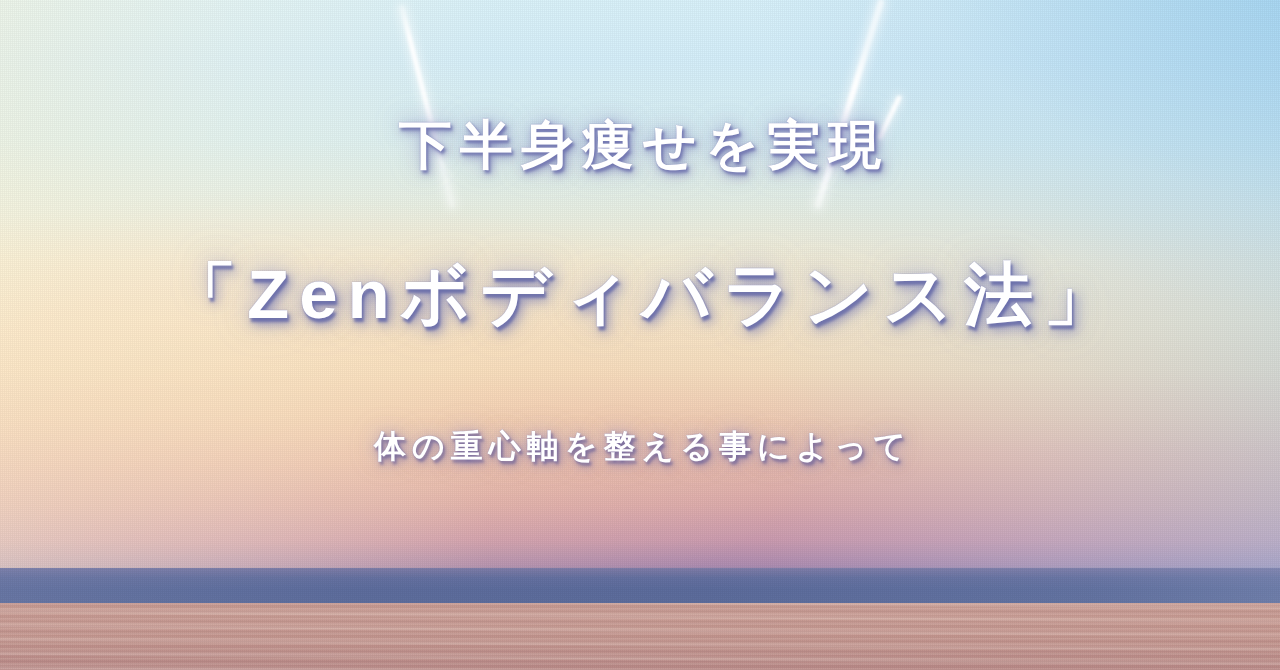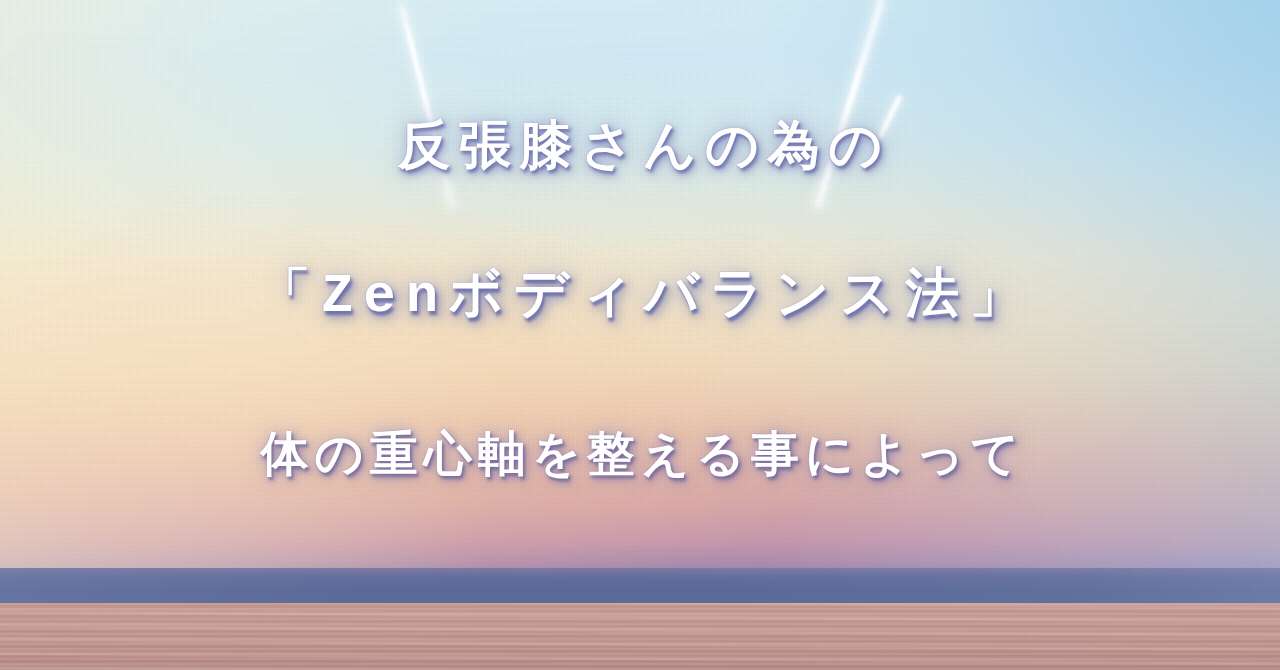--- a/index.html
+++ b/index.html
@@ -185,43 +185,42 @@
     text-shadow:
       0 0 1px rgba(118,122,178,0.95),
       2px 3px 3px rgba(106,110,172,0.80),
       3px 4px 9px rgba(116,120,178,0.72),
       0 0 18px rgba(150,154,200,0.55),
       0 0 30px rgba(170,174,214,0.40);
   }
 
   #main-title {
     position: absolute;
-    top: 270px;
-    left: 0;
-    width: 100%;
-    font-size: 54px;
+    top: 260px;
+    left: 0;
+    width: 100%;
+    font-size: 69px;
     letter-spacing: 10px;
     text-indent: 10px;
     text-shadow:
       0 0 1px rgba(112,116,176,0.95),
       2px 4px 3px rgba(100,104,168,0.85),
       4px 6px 11px rgba(112,116,178,0.75),
       0 0 22px rgba(152,156,204,0.55),
       0 0 38px rgba(176,180,218,0.40);
-    font-family: Liberation Mono, monospace;
   }
 
   #subtitle {
     position: absolute;
     top: 430px;
     left: 0;
     width: 100%;
   }
   .subtitle-line {
-    font-size: 48px;
+    font-size: 32px;
     letter-spacing: 6px;
     text-indent: 6px;
     margin-bottom: 26px;
     text-shadow:
       0 0 1px rgba(124,112,162,0.92),
       2px 3px 3px rgba(112,100,152,0.78),
       3px 4px 9px rgba(126,112,166,0.70),
       0 0 16px rgba(158,144,190,0.52),
       0 0 28px rgba(180,168,206,0.35);
   }
@@ -274,21 +273,21 @@
 
     <g filter="url(#streak-blur)">
       <line x1="402" y1="8" x2="452" y2="205" stroke="url(#streak-fade-a)" stroke-width="5" stroke-linecap="round"></line>
       <line x1="881" y1="2" x2="818" y2="205" stroke="url(#streak-fade-b)" stroke-width="6" stroke-linecap="round"></line>
       <line x1="899" y1="98" x2="880" y2="137" stroke="#ffffff" stroke-opacity="0.92" stroke-width="5" stroke-linecap="round"></line>
     </g>
   </svg>
 
   <div id="content">
 
-    <div class="glow-text" id="kicker">反張膝さんの為の</div>
+    <div class="glow-text" id="kicker">下半身痩せを実現</div>
 
     <div class="glow-text" id="main-title">「Zenボディバランス法」</div>
 
     <div id="subtitle">
       <div class="glow-text subtitle-line">体の重心軸を整える事によって</div>
     </div>
 
   </div>
 </div>
 

